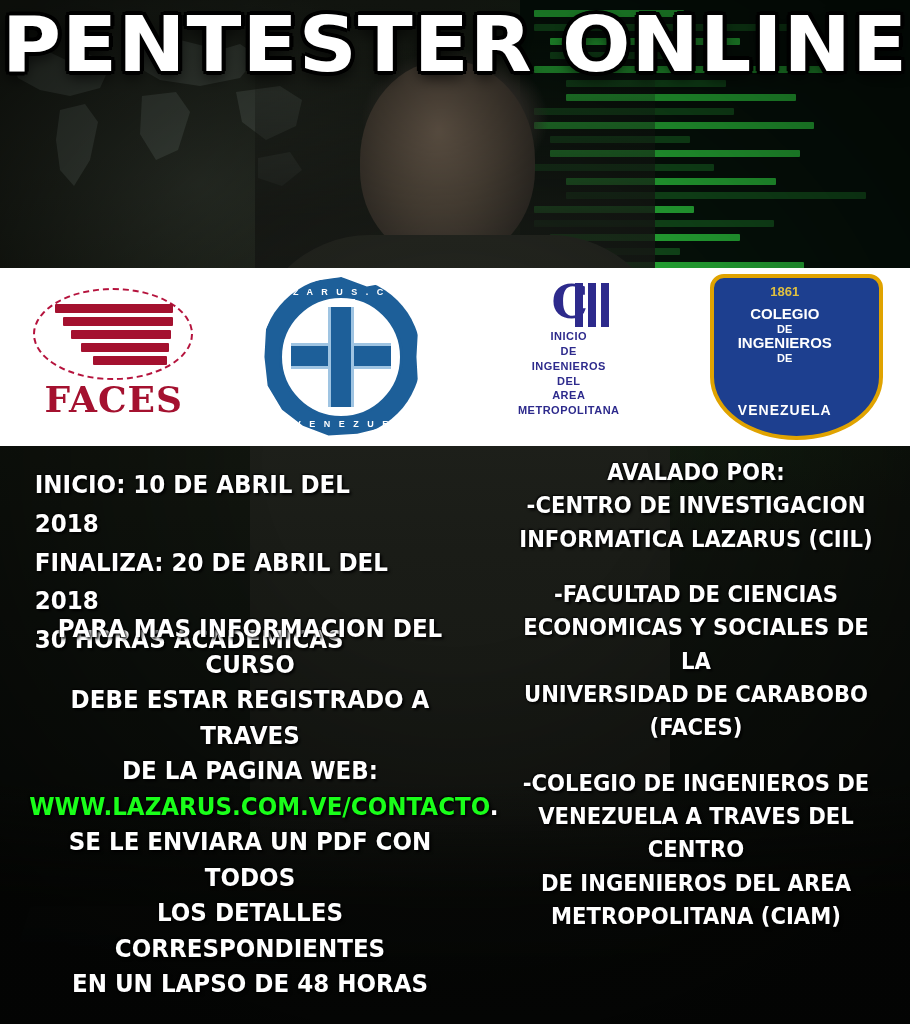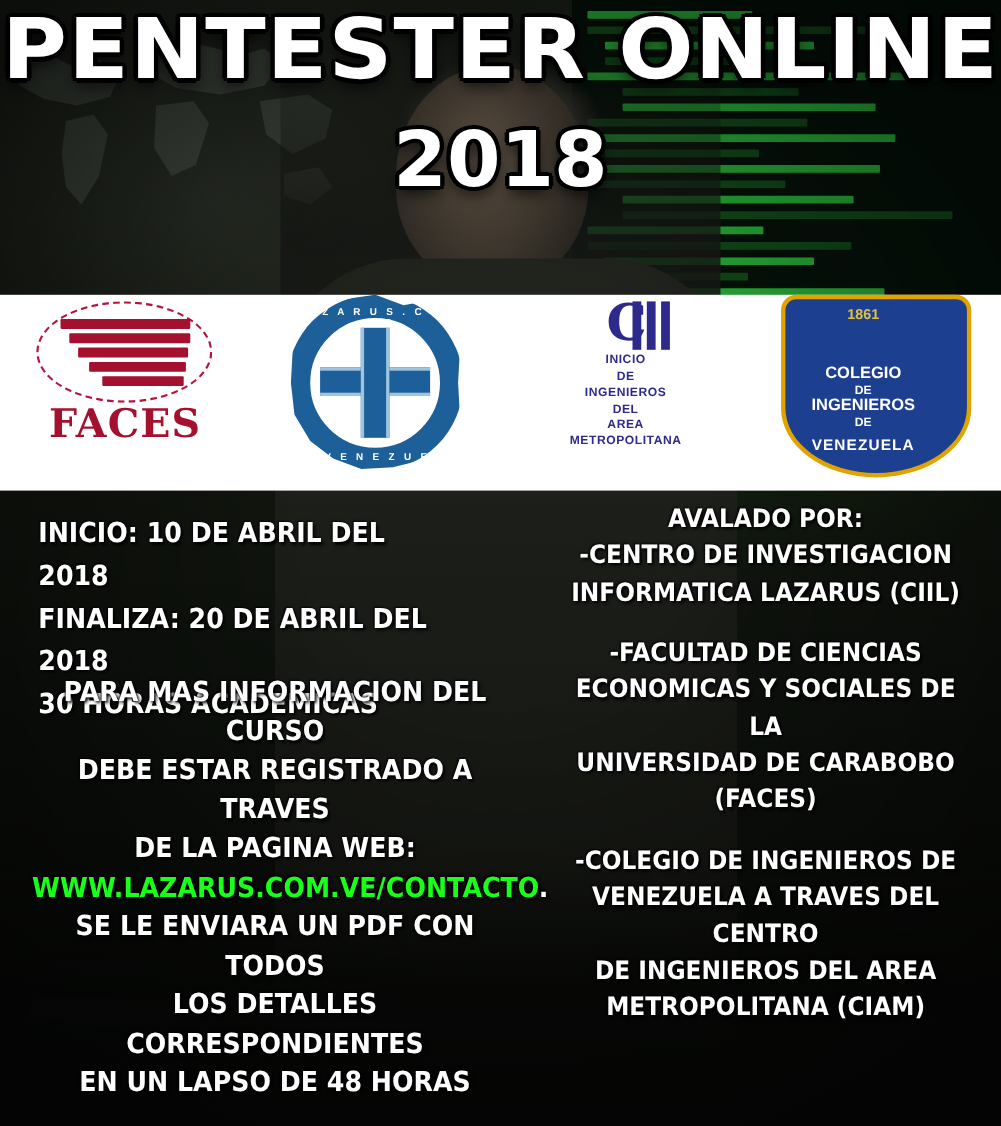--- a/index.html
+++ b/index.html
@@ -138,21 +138,21 @@
     width: 910px; height: 178px;
     background: #ffffff;
     display: flex;
     align-items: center;
     z-index: 7;
   }
   .logo-cell {
     flex: 1;
     height: 100%;
     display: flex;
-    align-items: flex-start;
+    align-items: center;
     justify-content: center;
     position: relative;
   }
 
   
   .faces-logo { width: 190px; height: 150px; position: relative; }
   .faces-oval {
     position: absolute; left: 14px; top: 6px;
     width: 160px; height: 92px;
     border-radius: 50%;
@@ -246,21 +246,21 @@
     border: 4px solid #e0a300;
     border-radius: 14px 14px 50% 50% / 14px 14px 38% 38%;
   }
   .civ-year {
     position: absolute; left: 0; top: 10px; width: 150px;
     text-align: center; font-size: 13px; font-weight: bold; color: #e0c040;
   }
   .civ-lines {
     position: absolute; left: 0; top: 32px; width: 150px;
     text-align: center; color: #ffffff; font-weight: bold;
-    font-size: 15px; line-height: 1.12; margin-top: 32px;
+    font-size: 15px; line-height: 1.12;
   }
   .civ-lines .small { font-size: 11px; }
   .civ-ven {
     position: absolute; left: 0; bottom: 22px; width: 150px;
     text-align: center;
     font-size: 14px; font-weight: bold; color: #ffffff;
     letter-spacing: 1px;
   }
 
   
@@ -333,21 +333,20 @@
     <div class="figure"></div>
     <div class="figure-head"></div>
     <div class="figure-body"></div>
     <div class="keyboard"></div>
     <div class="desk"></div>
     <div class="vignette"></div>
   </div>
 
   <div class="title-wrap">
     <div class="title-main">PENTESTER ONLINE</div>
-    <div class="title-year">2018</div>
   </div>
 
   <div class="logo-strip">
 
     <div class="logo-cell">
       <div class="faces-logo">
         <div class="faces-oval"></div>
         <div class="faces-bars">
           <i style="width:118px;"></i>
           <i style="width:110px; margin-left:8px;"></i>

